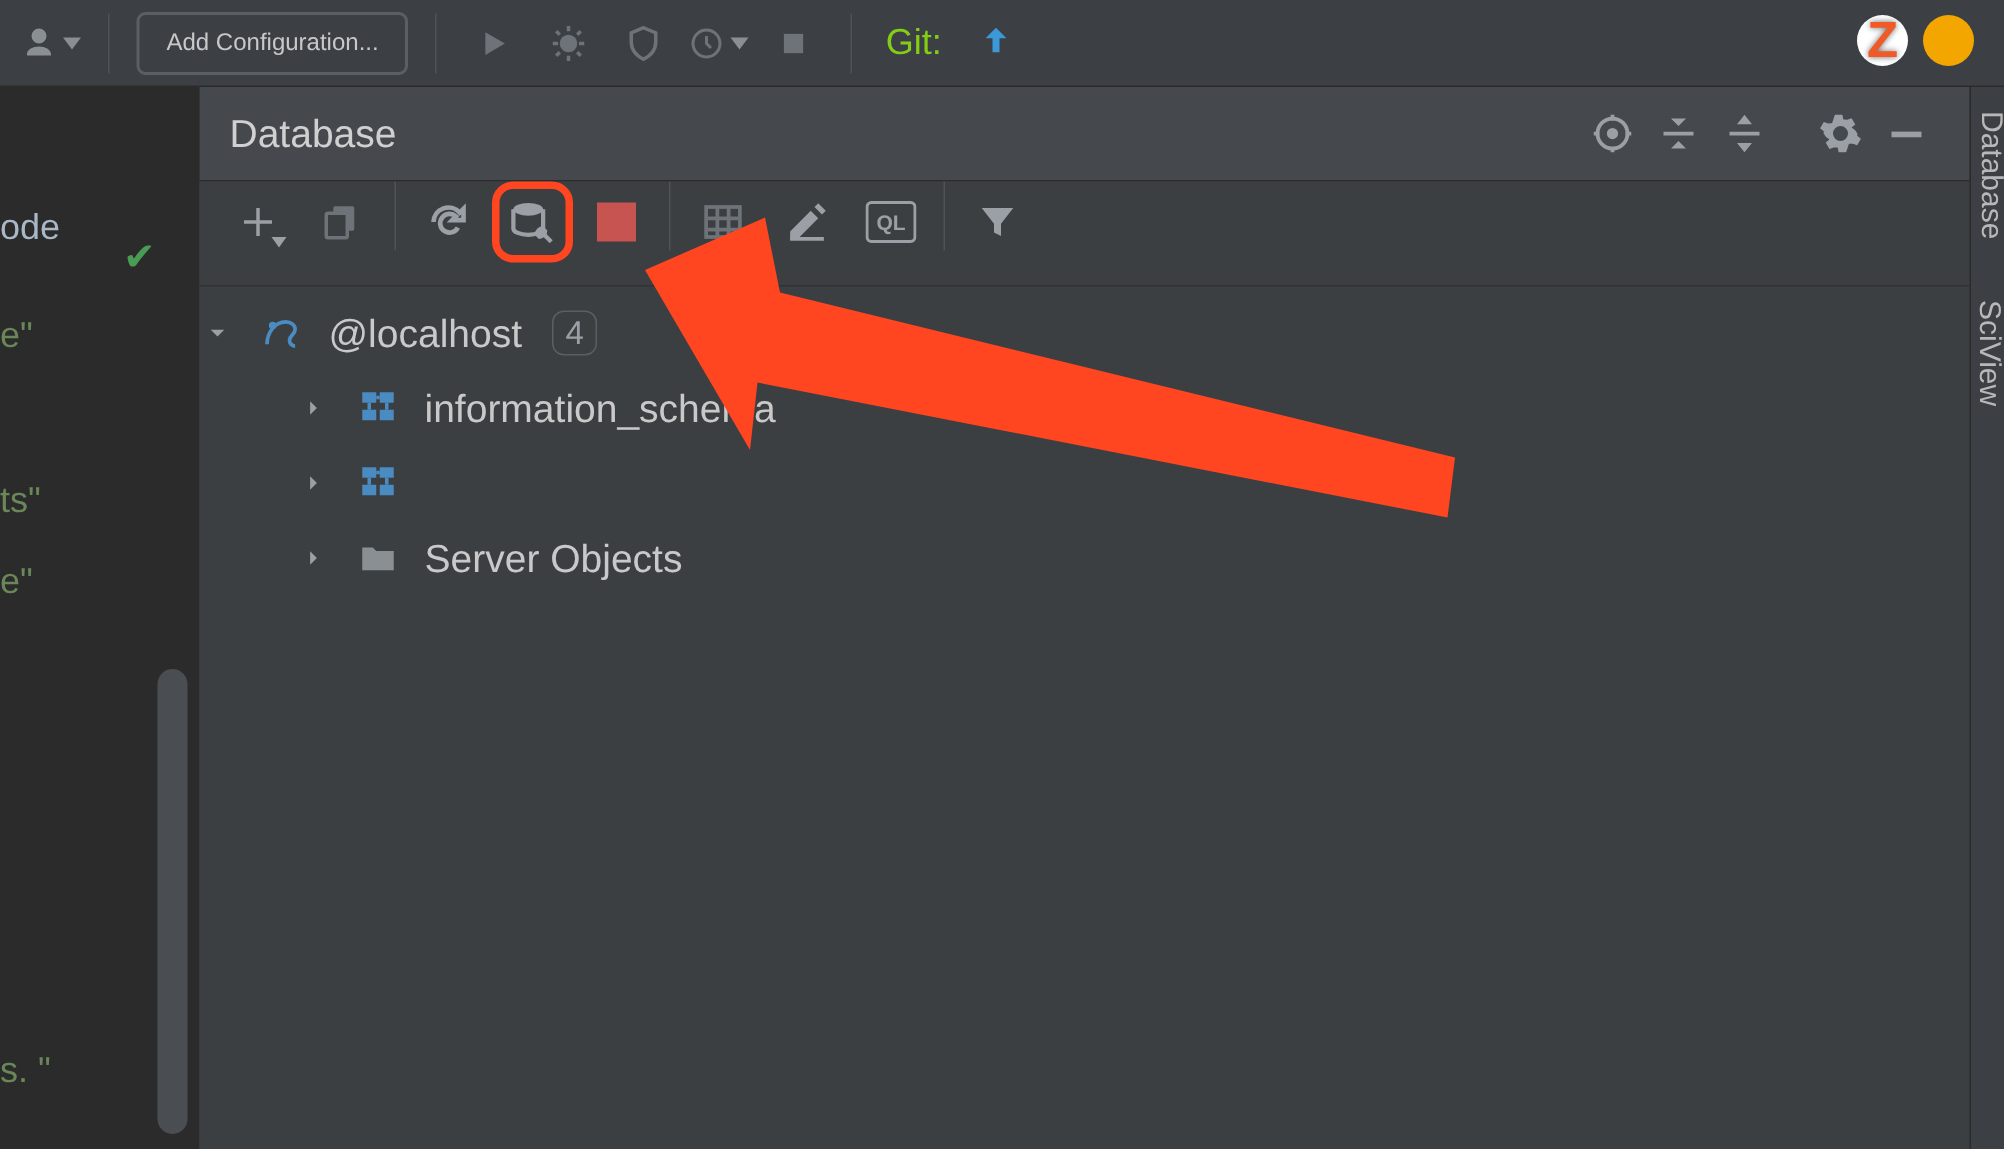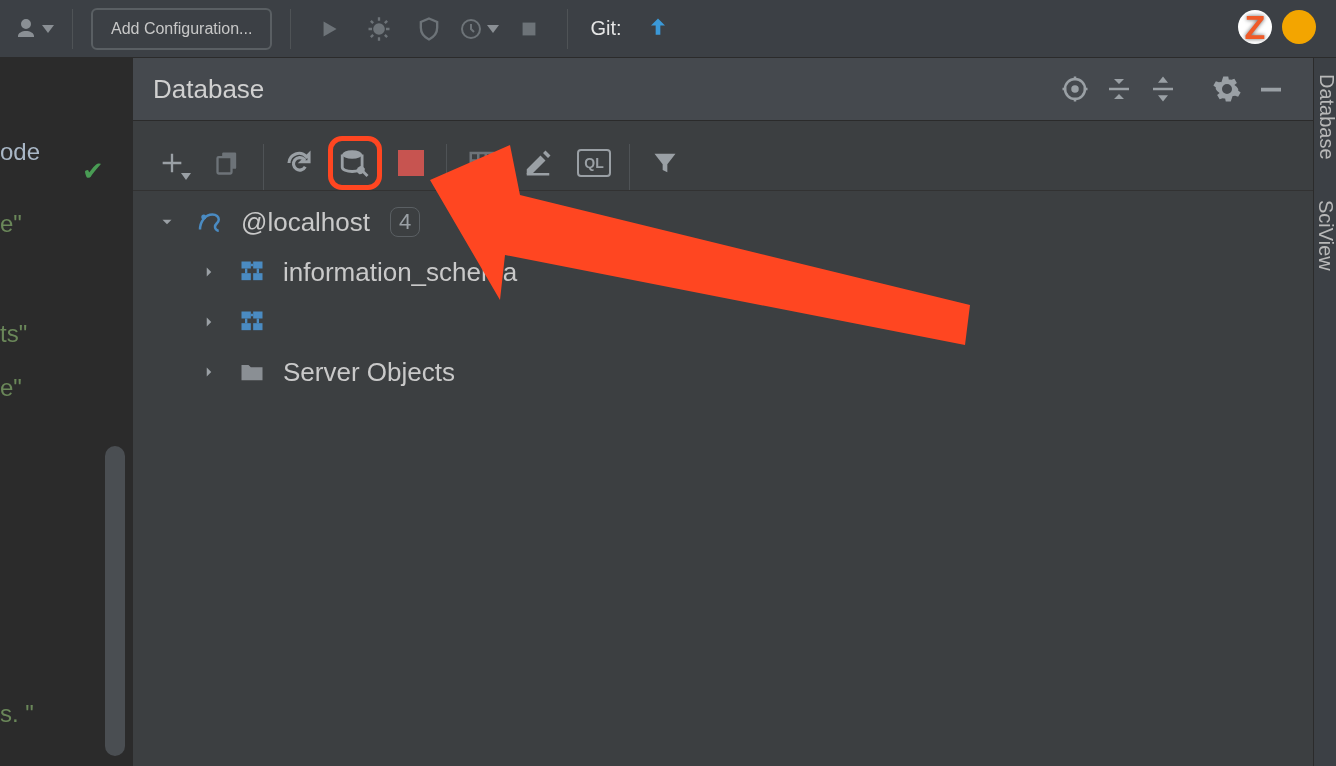--- a/index.html
+++ b/index.html
@@ -40,21 +40,21 @@
     background: transparent;
     color: #c8c8c8;
     font-size: 16px;
     padding: 0 18px;
     display:flex;align-items:center;
     cursor:pointer;
   }
   .top-sep {
     width: 1px; height: 40px; background: #4f5356; margin: 0 8px;
   }
-  .git-label { font-size: 20px; color:#e5e5e5; margin-left:4px; margin-right:6px;text-align:right;}
+  .git-label { font-size: 24px; color:#84cc16; margin-left:4px; margin-right:6px;text-align:right;}
   .watermark {
     position:absolute; top:10px; right:20px;
     font-size:34px; font-weight:600; color:#ffffff;
     display:flex; align-items:center; gap:10px;
     text-shadow:0 0 4px rgba(0,0,0,.6);
     z-index:50;
     pointer-events:none;
   }
   .wm-dot{width:34px;height:34px;border-radius:50%;display:flex;align-items:center;justify-content:center;font-weight:700;}
   .wm-dot.z{background:#fff;color:#f05a28;}
@@ -91,21 +91,21 @@
     background:#4a4e52; border-radius:10px;
   }
 
   
   .db-body{
     position:absolute; left:133px; top:121px; right:23px; bottom:0;
     background:#3c3f41;
   }
   .db-toolbar{
     height:70px;
-    display:flex; align-items:flex-end; gap:2px;
+    display:flex; align-items:flex-start; gap:2px;
     padding:0 12px;
     border-bottom:1px solid #323232;
   }
   .db-toolbar .tb{
     width:54px;height:54px;display:flex;align-items:center;justify-content:center;
     color:#9aa0a5; position:relative;
   }
   .db-toolbar .vsep{width:1px;height:46px;background:#4f5356;margin:0 6px;}
   .tb.addable::after{
     content:"";position:absolute;right:8px;bottom:10px;
@@ -113,21 +113,20 @@
   }
   .highlight-box{
     border:5px solid #ff4621; border-radius:14px;
   }
   .stop-sq{width:26px;height:26px;background:#c75450;}
 
   
   .tree{padding-top:6px; font-size:26px;}
   .row{
     height:50px; display:flex; align-items:center; gap:14px;
-    padding-left:22px;
     color:#c9c9c9;
     cursor:default;
   }
   .row .arrow{width:24px;color:#9aa0a5; display:flex;justify-content:center;}
   .row .ricon{width:34px;display:flex;justify-content:center;align-items:center;}
   .row.l2{padding-left:64px;}
   .row.selected{background:#1e6ef0;color:#ffffff;}
   .row.selected .arrow{color:#fff;}
   .badge{
     border:1px solid #5a5f63; border-radius:8px;

